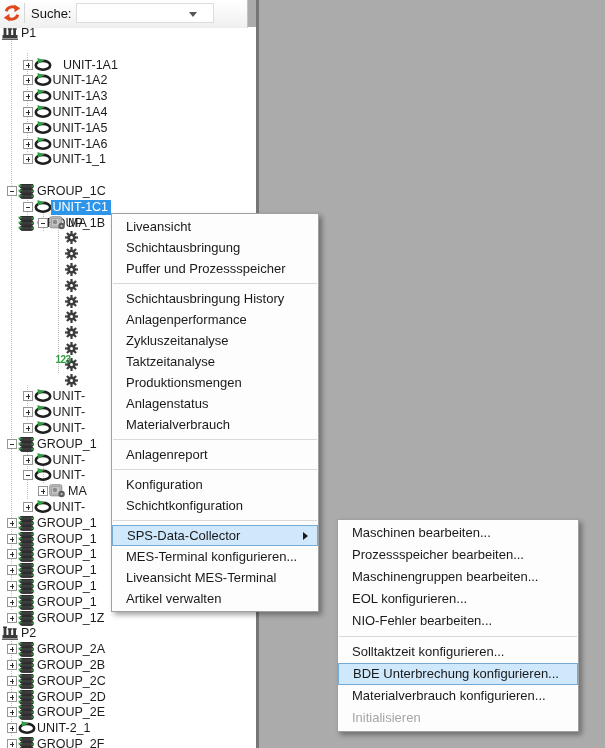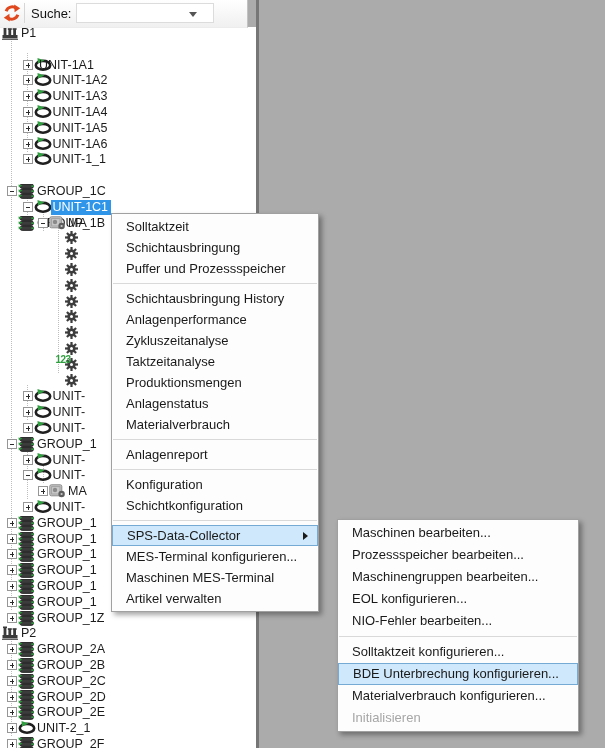--- a/index.html
+++ b/index.html
@@ -85,21 +85,21 @@
         </div>
         <div class="trow" style="top: 56.6px; left: 0px; width: 256px;">
           <span class="exp plus" style="left: 22.5px;">
             <span class="h"></span>
             <span class="v"></span>
           </span>
           <span class="ticon" style="left: 33.5px;"><svg width="18" height="13" viewBox="0 0 18 13">
     <ellipse cx="9" cy="7.3" rx="7.2" ry="4.4" fill="none" stroke="#1f1f1f" stroke-width="2.6"></ellipse>
     <polygon points="3.5,0 10.5,2.6 3.9,5.4" fill="#2f9e3f"></polygon>
             </svg></span>
-          <span class="lbl" style="left: 37px;">UNIT-1A1</span>
+          <span class="lbl" style="left: 61px;">UNIT-1A1</span>
         </div>
         <div class="trow" style="top: 72.4px; left: 0px; width: 236px;">
           <span class="exp plus" style="left: 22.5px;">
             <span class="h"></span>
             <span class="v"></span>
           </span>
           <span class="ticon" style="left: 33.5px;"><svg width="18" height="13" viewBox="0 0 18 13">
     <ellipse cx="9" cy="7.3" rx="7.2" ry="4.4" fill="none" stroke="#1f1f1f" stroke-width="2.6"></ellipse>
     <polygon points="3.5,0 10.5,2.6 3.9,5.4" fill="#2f9e3f"></polygon>
             </svg></span>
@@ -704,40 +704,40 @@
     <span class="tb-sep"></span>
     <span class="tb-label">Suche:</span>
     <span class="combo">
       <span class="val"></span>
       <span class="arr"></span>
     </span>
   </div>
   <div class="toolbar-gray-patch"></div>
 
   <div class="menu main" id="main-menu" style="left: 111px; top: 213px; width: 208px; box-sizing: border-box;">
-      <div class="mitem"><span>Solltaktzeit</span></div>
+      <div class="mitem"><span>Liveansicht</span></div>
       <div class="mitem"><span>Schichtausbringung</span></div>
       <div class="mitem"><span>Puffer und Prozessspeicher</span></div>
       <div class="msep"></div>
       <div class="mitem"><span>Schichtausbringung History</span></div>
       <div class="mitem"><span>Anlagenperformance</span></div>
       <div class="mitem"><span>Zykluszeitanalyse</span></div>
       <div class="mitem"><span>Taktzeitanalyse</span></div>
       <div class="mitem"><span>Produktionsmengen</span></div>
       <div class="mitem"><span>Anlagenstatus</span></div>
       <div class="mitem"><span>Materialverbrauch</span></div>
       <div class="msep"></div>
       <div class="mitem"><span>Anlagenreport</span></div>
       <div class="msep"></div>
       <div class="mitem"><span>Konfiguration</span></div>
       <div class="mitem"><span>Schichtkonfiguration</span></div>
       <div class="msep"></div>
       <div class="mitem hl"><span>SPS-Data-Collector</span><span class="marrow"></span></div>
       <div class="mitem"><span>MES-Terminal konfigurieren...</span></div>
-      <div class="mitem"><span>Maschinen MES-Terminal</span></div>
+      <div class="mitem"><span>Liveansicht MES-Terminal</span></div>
       <div class="mitem"><span>Artikel verwalten</span></div>
     </div>
   <div class="menu sub" id="sub-menu" style="left: 337px; top: 519px; width: 242px; box-sizing: border-box;">
       <div class="mitem"><span>Maschinen bearbeiten...</span></div>
       <div class="mitem"><span>Prozessspeicher bearbeiten...</span></div>
       <div class="mitem"><span>Maschinengruppen bearbeiten...</span></div>
       <div class="mitem"><span>EOL konfigurieren...</span></div>
       <div class="mitem"><span>NIO-Fehler bearbeiten...</span></div>
       <div class="msep"></div>
       <div class="mitem"><span>Solltaktzeit konfigurieren...</span></div>

